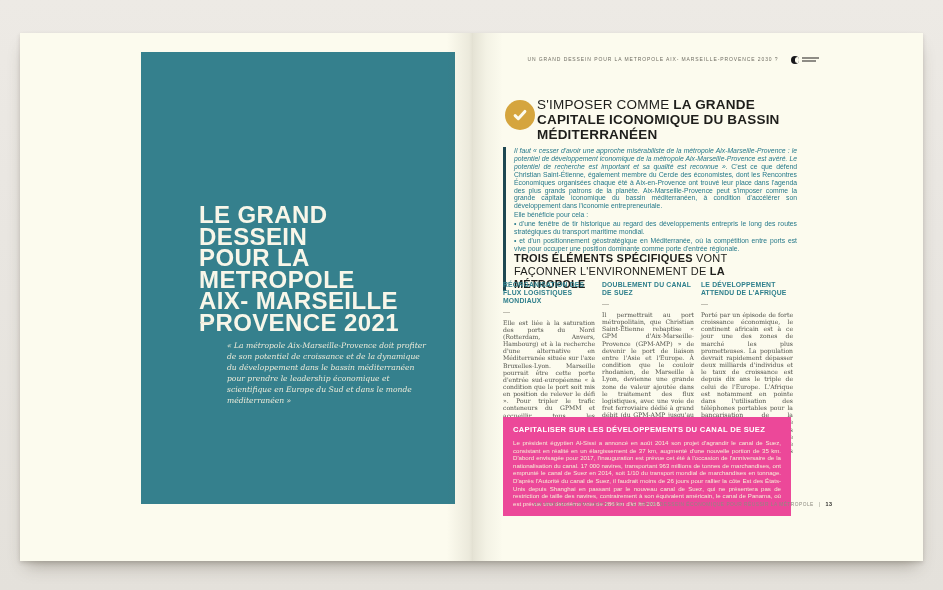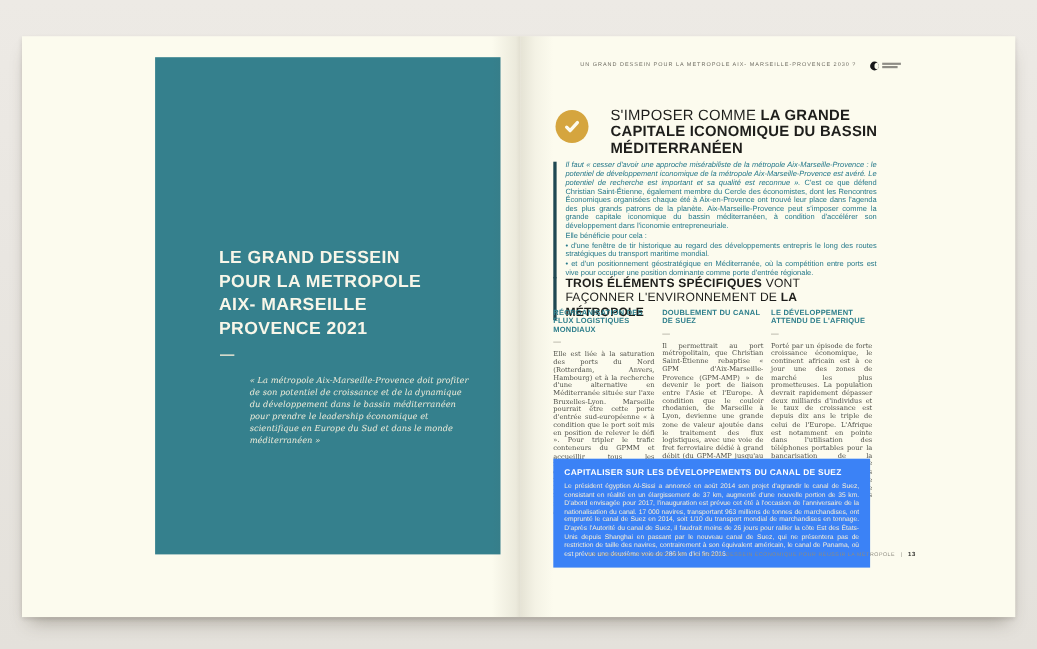--- a/index.html
+++ b/index.html
@@ -17,42 +17,42 @@
   .page-right { left:453px; width:450px; }
 
   
   .page-left::after  { content:""; position:absolute; right:0; top:0; bottom:0; width:26px;
         background:linear-gradient(90deg, rgba(0,0,0,0) 0%, rgba(90,80,60,.10) 85%, rgba(90,80,60,.16) 100%); }
   .page-right::before{ content:""; position:absolute; left:0; top:0; bottom:0; width:30px;
         background:linear-gradient(90deg, rgba(90,80,60,.14) 0%, rgba(90,80,60,.05) 45%, rgba(0,0,0,0) 100%); }
 
   
   .teal-panel { position:absolute; left:121px; top:19px; width:314px; height:452px; background:#35808d; }
-  .panel-title { position:absolute; left:58px; top:172px; width:240px;
-      font-weight:bold; font-size:16px; line-height:21.5px; letter-spacing:.4px;
+  .panel-title { position:absolute; left:58px; top:152px; width:240px;
+      font-weight:bold; font-size:24px; line-height:21.5px; letter-spacing:.4px;
       color:#f8f6e9; }
   .panel-dash { position:absolute; left:59px; top:262px; color:#e7e4d3; font-size:13px; font-weight:bold; }
   .panel-quote { position:absolute; left:58px; top:288px; width:200px;
       font-family:"DejaVu Serif", serif; font-style:italic; font-size:7.6px; line-height:11px;
       color:#ecead9;margin-left:28px; }
 
   
   .running-header { position:absolute; left:30px; top:21px; width:320px; height:14px; }
   .rh-text { position:absolute; left:0; width:300px; text-align:center; top:2px;
       font-size:5px; letter-spacing:.9px; color:#6f6d63; text-transform:uppercase; }
   .logo { position:absolute; left:288px; top:0; width:32px; height:12px; }
   .logo .logo-disc { position:absolute; left:0; top:2px; width:8px; height:8px; border-radius:50%;
       background:#17171a; overflow:hidden; }
   .logo .logo-disc::after { content:""; position:absolute; left:3.5px; top:1.2px; width:5.5px; height:5.5px;
       border-radius:50%; background:#fcfbee; }
   .logo .logo-line { position:absolute; left:11px; height:1.6px; background:#8e8c85; }
   .logo .l1 { top:3px; width:17px; }
   .logo .l2 { top:6px; width:14px; }
 
-  .headline-row { position:absolute; left:32px; top:64px; width:300px; display:flex; gap:20px; }
+  .headline-row { position:absolute; left:32px; top:64px; width:300px; display:flex; gap:2px; }
   .check-circle { flex:0 0 30px; width:30px; height:30px; border-radius:50%; background:#d5a53e;
       display:flex; align-items:center; justify-content:center; margin-top:3px; }
   .check-circle svg { width:18px; height:18px; }
   .headline { width:255px; font-size:13.5px; line-height:15px; letter-spacing:.2px;
       color:#1e1e1b; font-weight:normal; text-transform:uppercase; }
   .headline b { font-weight:bold; }
 
   .intro { position:absolute; left:30px; top:114px; width:294px;
       border-left:3px solid #1f4852; padding-left:8px;
       color:#26798a; font-size:6.8px; line-height:7.9px; text-align:justify; }
@@ -66,21 +66,21 @@
 
   .columns { position:absolute; left:30px; top:248px; width:290px; display:flex; }
   .col { width:92px; }
   .col + .col { margin-left:7px; }
   .col-title { color:#2e7f8c; font-weight:bold; font-size:6.8px; line-height:8.2px;
       text-transform:uppercase; letter-spacing:.2px; min-height:17px; }
   .col-dash { color:#8a887d; font-size:7px; margin:2px 0 4px; }
   .col-body { font-family:"DejaVu Serif", serif; font-size:6.1px; line-height:7.15px;
       color:#4f5049; text-align:justify; }
 
-  .callout { position:absolute; left:30px; top:384px; width:288px; background:#3b82f6;
+  .callout { position:absolute; left:30px; top:384px; width:288px; background:#ec4899;
       padding:8px 10px 9px; }
   .callout-title { color:#ffffff; font-weight:bold; font-size:7.6px; letter-spacing:.3px;
       text-transform:uppercase; }
   .callout-body { margin-top:5px; color:#f7eed7; font-size:6.1px; line-height:7.6px; text-align:justify; }
 
   .page-footer { position:absolute; left:60px; top:468px; width:300px; text-align:center;
       font-size:4.8px; letter-spacing:.5px; color:#8d8b80; text-transform:uppercase; }
   .page-footer .sep { margin:0 5px; color:#8d8b80; }
   .page-footer .pagenum { color:#2b2b28; font-weight:bold; font-size:5.4px; }
 </style>

